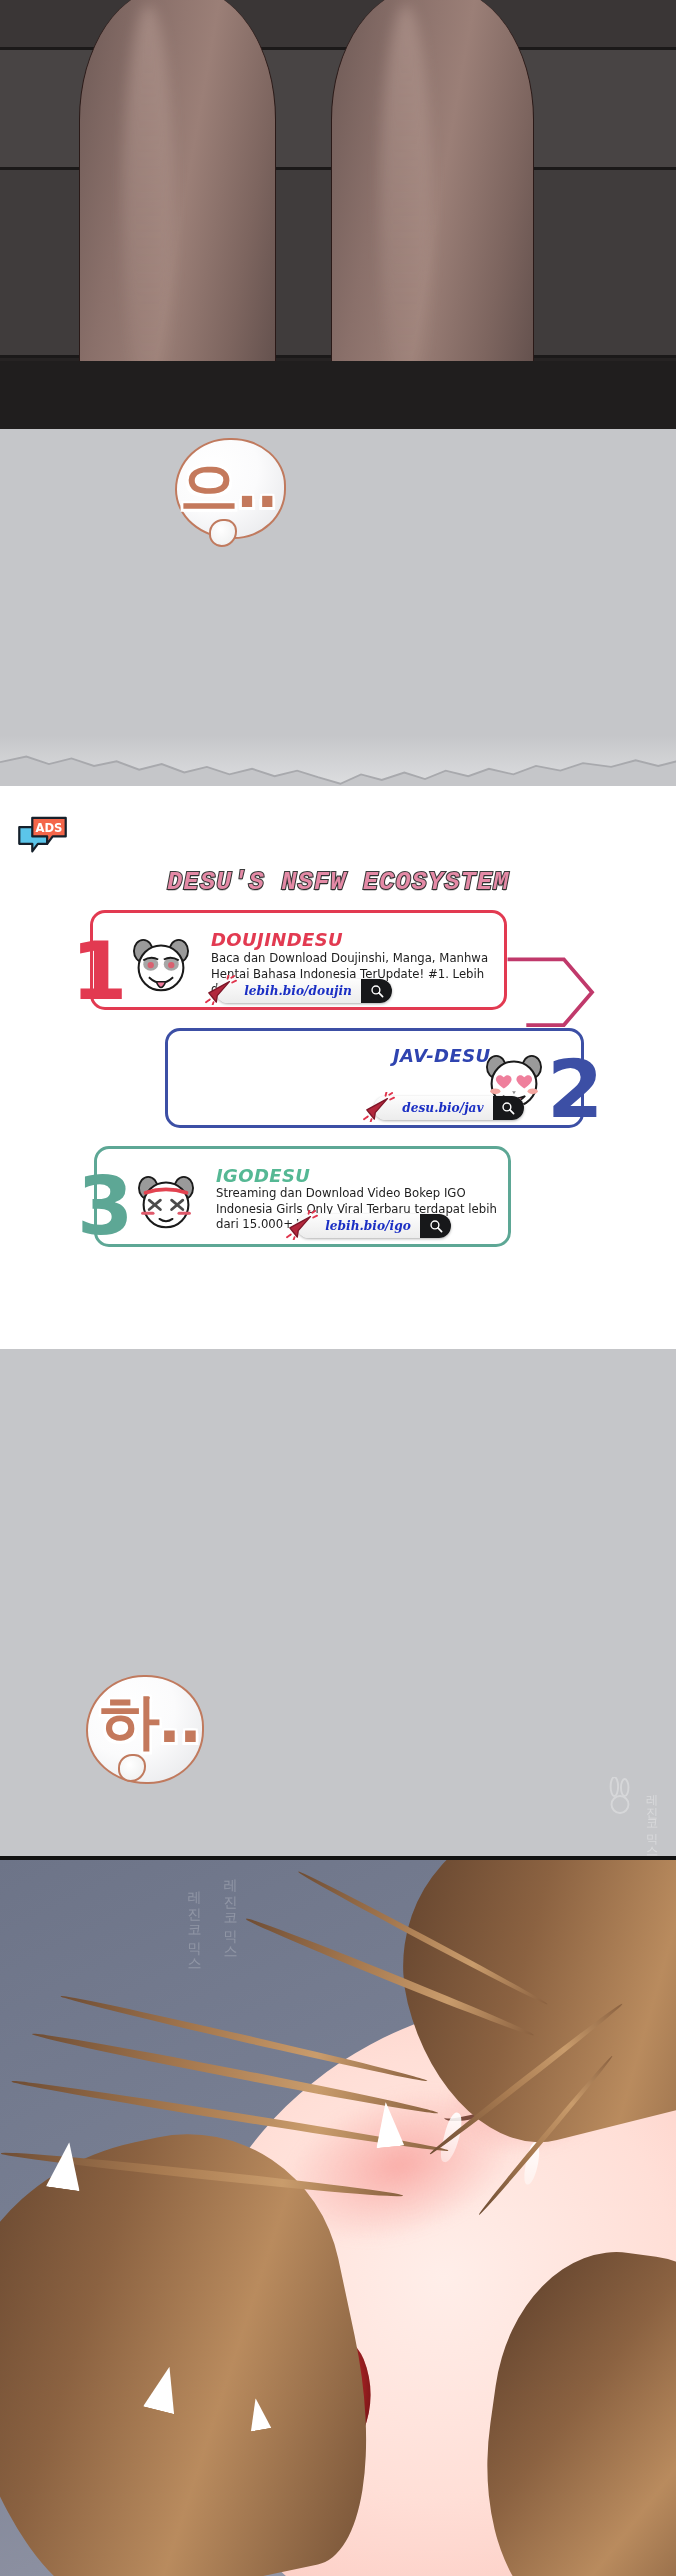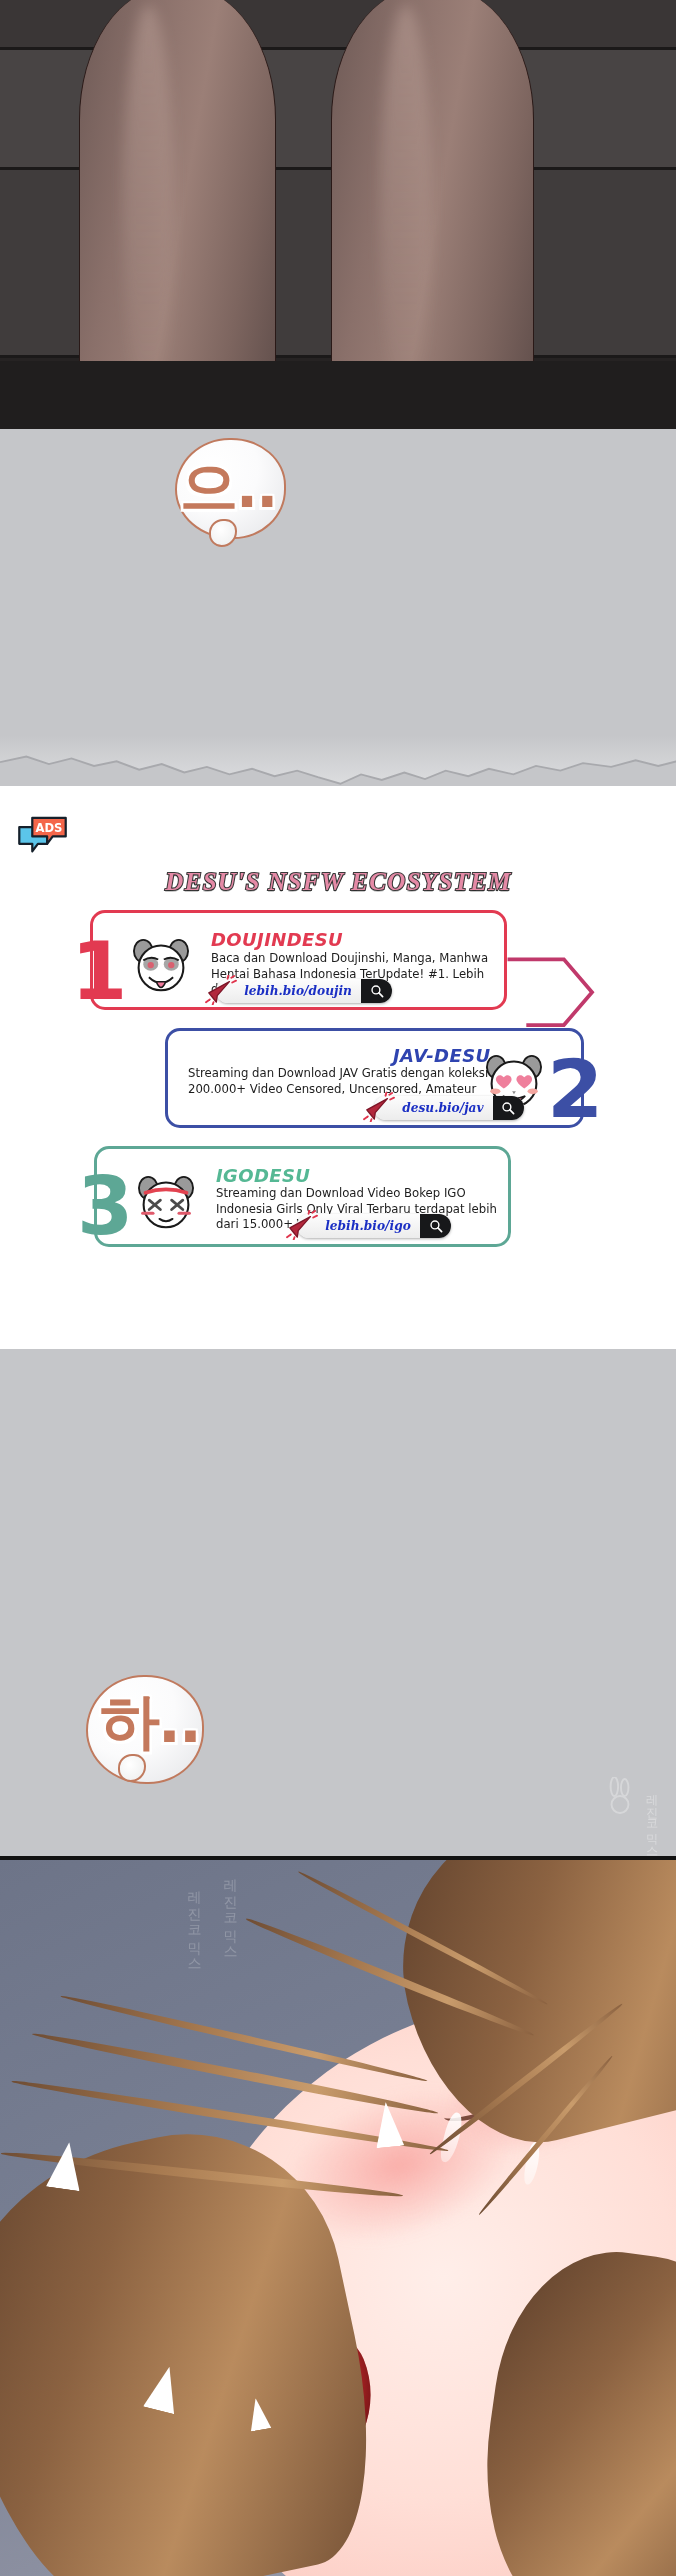--- a/index.html
+++ b/index.html
@@ -79,21 +79,21 @@
   
   #ad-block {
     position:absolute; left:0; top:795px; width:622px; height:601px;
     background:#ffffff;
   }
   #ads-badge {
     position:absolute; left:17px; top:20.7px; width:51px; height:39px;
   }
   #ad-title {
     position:absolute; left:0; top:73px; width:677px; text-align:center;
-    font-family:Liberation Serif, serif;
+    font-family:Liberation Mono, monospace;
     font-size:25px; font-weight:800; font-style:italic;
     color:#e48aa6;
     letter-spacing:1.3px;
     -webkit-text-stroke:2.1px #3a3a3a;
     paint-order:stroke fill;
     text-shadow: 0 1.9px 0 rgba(0,0,0,.22);
   }
 
   
   #connectors { position:absolute; left:0; top:0; width:677px; height:601px; pointer-events:none; }
@@ -333,21 +333,20 @@
       <ellipse cx="31" cy="32" rx="24" ry="24" fill="#ffffff" stroke="#1a1a1a" stroke-width="2.2"></ellipse>
       <path d="M20,25 c-4,-5 -10,-1 -8,4 c1.6,4 6,6.5 8,8 c2,-1.5 6.4,-4 8,-8 c2,-5 -4,-9 -8,-4 z" fill="#ef7f9c"></path>
       <path d="M42,25 c-4,-5 -10,-1 -8,4 c1.6,4 6,6.5 8,8 c2,-1.5 6.4,-4 8,-8 c2,-5 -4,-9 -8,-4 z" fill="#ef7f9c"></path>
       <ellipse cx="11" cy="40" rx="5.5" ry="3" fill="#f4a6a0"></ellipse>
       <ellipse cx="51" cy="40" rx="5.5" ry="3" fill="#f4a6a0"></ellipse>
       <path d="M29,40 l4,0 l-2,3 z" fill="#8c8c8c"></path>
       <path d="M19,45 q12,13 24,0 q-12,5 -24,0 z" fill="#e36b86" stroke="#1a1a1a" stroke-width="1.8"></path>
     </svg>
   </div>
   <div class="card-head" id="head-2">JAV-DESU</div>
-  <div class="card-body" id="body-2">Streaming dan Download JAV Gratis dengan koleksi 200.000+ Video Censored, Uncensored, Amateur</div>
   <div class="pill" id="pill-2">
     <span class="plane">
       <svg viewBox="0 0 34 32" width="32" height="30">
         <path d="M4,19 L26,7 L13,22 L12,29 L8,24 Z" fill="#b2273c" stroke="#7d1628" stroke-width="1.4" stroke-linejoin="round"></path>
         <g stroke="#e0344c" stroke-width="2" stroke-linecap="round">
           <path d="M24,4 L25,0"></path>
             <path d="M29,8 L33,6"></path>
             <path d="M28,3 L31,1"></path>
           <path d="M5,26 L1,29"></path>
             <path d="M9,29 L8,32"></path>

